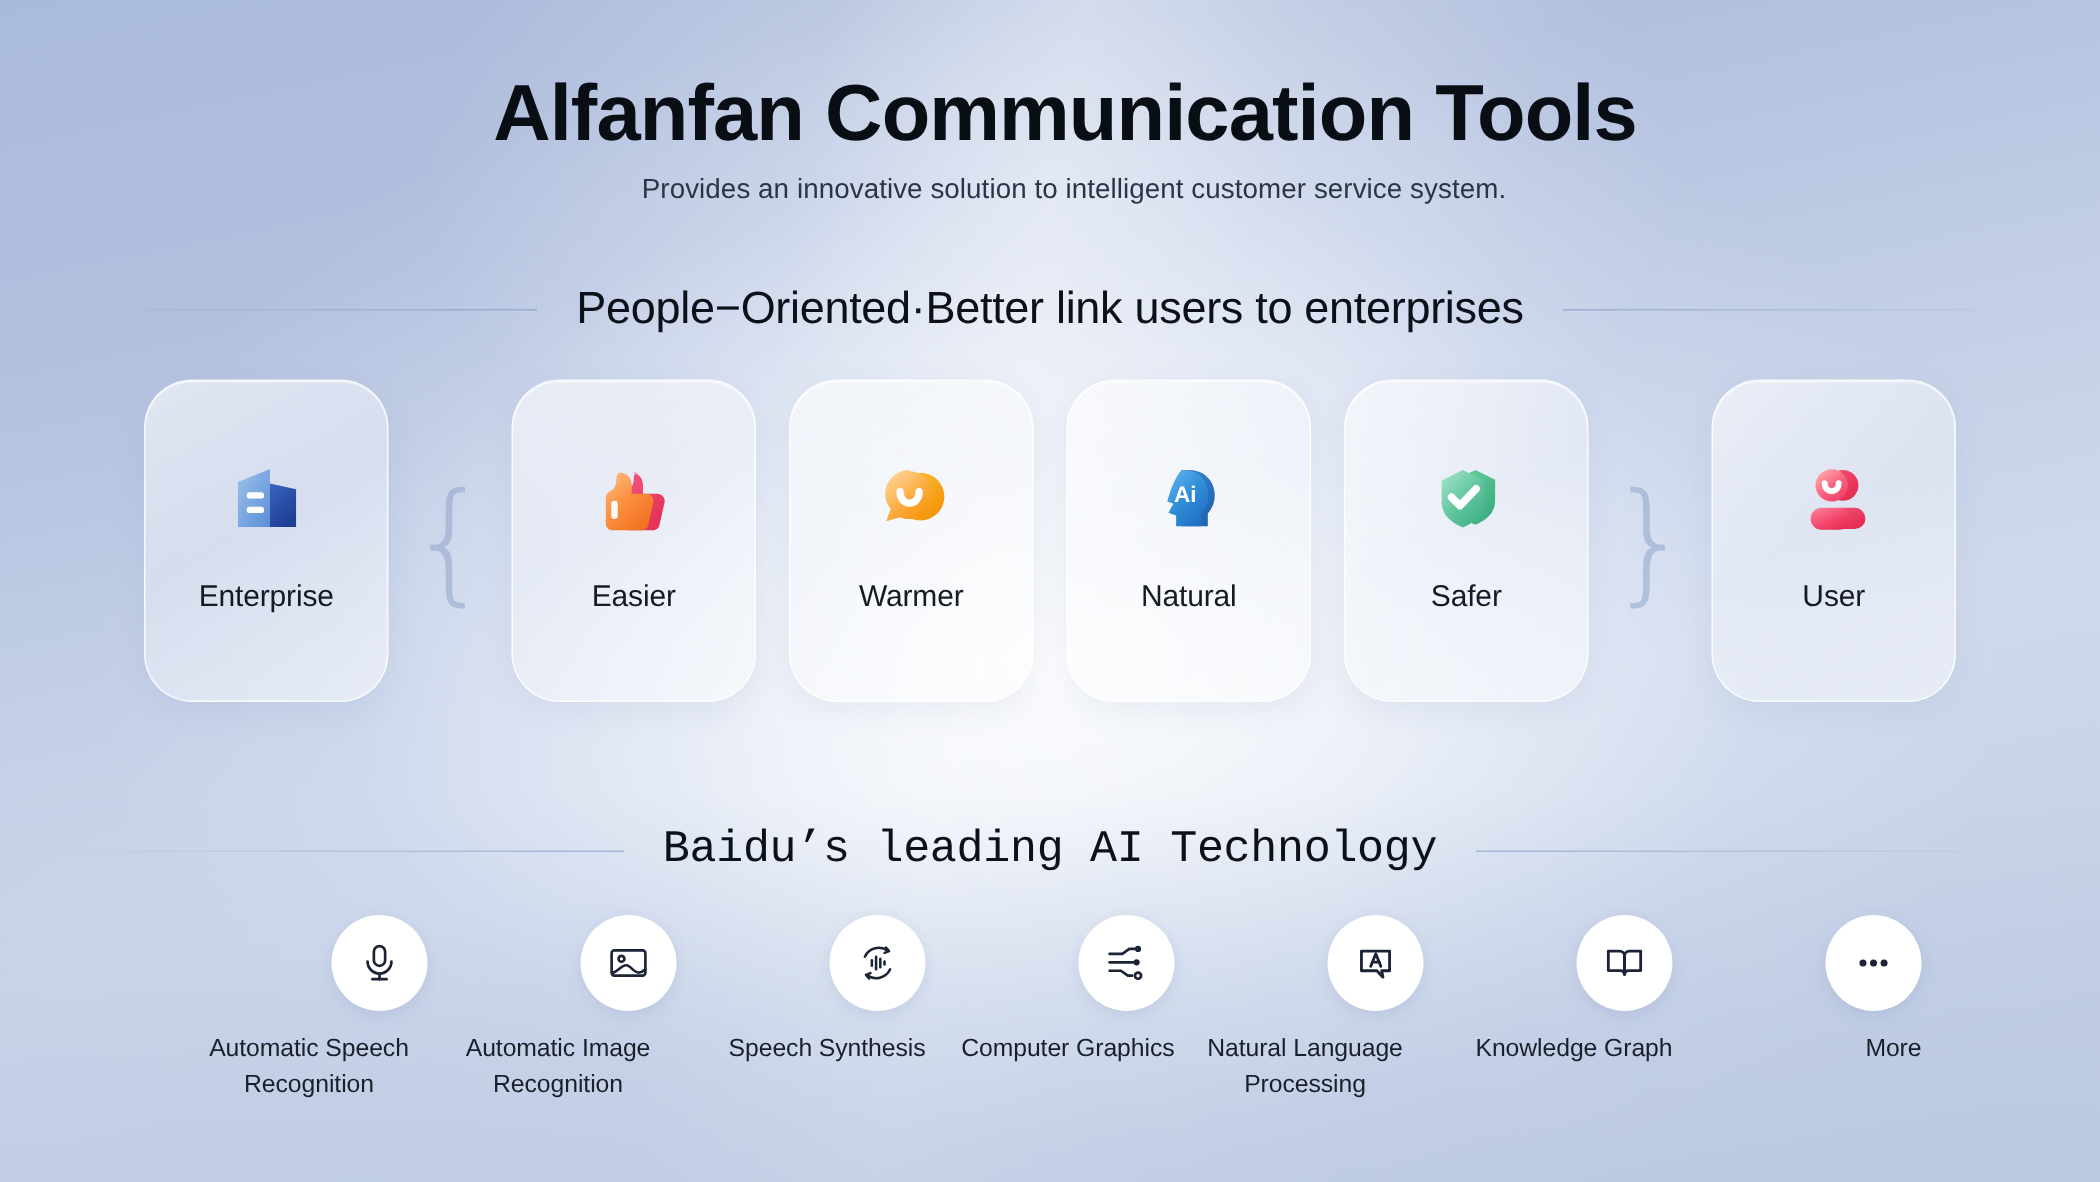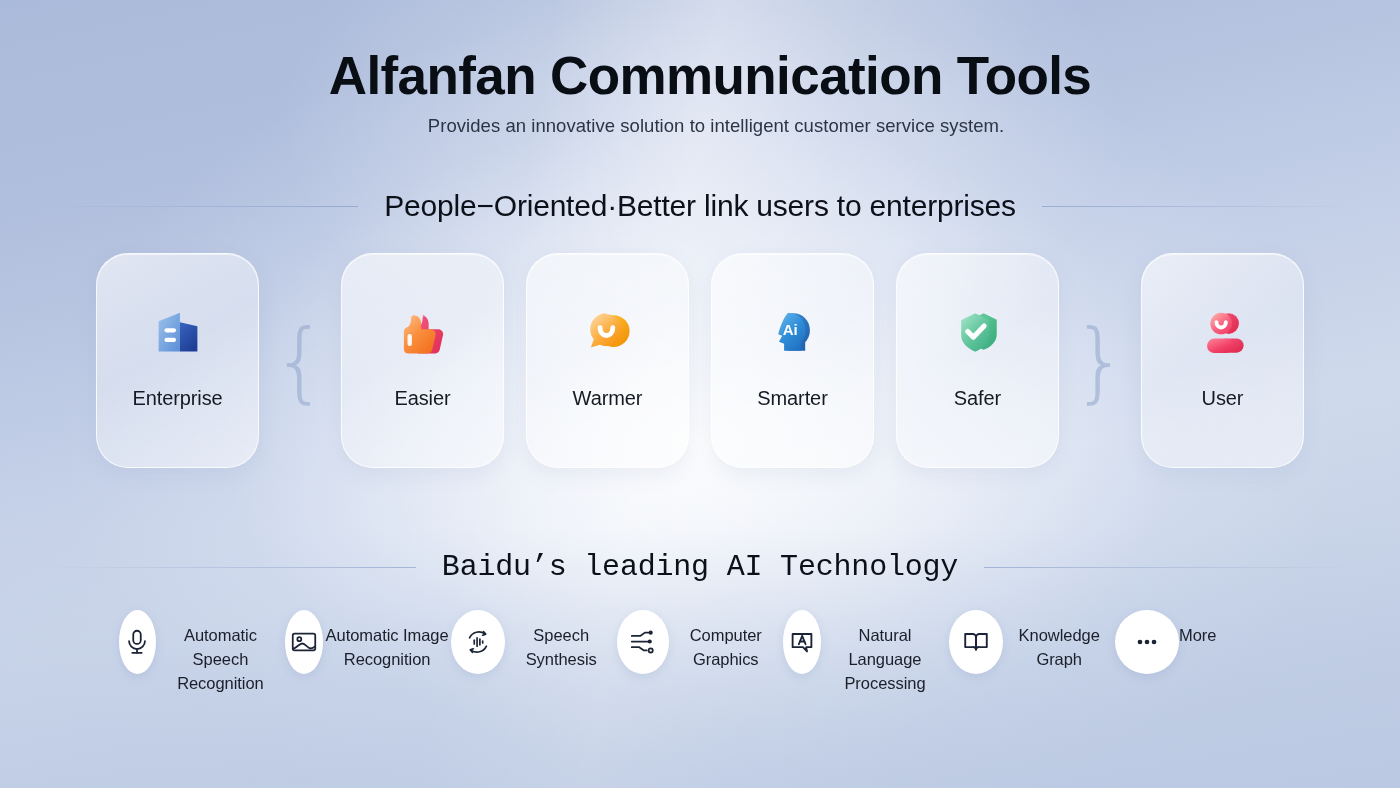--- a/index.html
+++ b/index.html
@@ -146,22 +146,22 @@
   .tech-row {
     margin: 26px auto 0;
     width: 1330px;
     display: flex;
     align-items: flex-start;
     justify-content: center;
   }
   .tech {
     width: 166px;
     display: flex;
-    flex-direction: row;
-    align-items: flex-start;
+    flex-direction: column;
+    align-items: flex-end;
   }
   .tech .bubble {
     width: 64px;
     height: 64px;
     border-radius: 50%;
     background: #ffffff;
     box-shadow: 0 3px 10px rgba(110,132,175,0.18);
     display: flex;
     align-items: center;
     justify-content: center;
@@ -280,21 +280,21 @@
               <stop offset="0" stop-color="#63b4ec"></stop>
                 <stop offset="0.5" stop-color="#2f8ed8"></stop>
                 <stop offset="1" stop-color="#1f6ec0"></stop>
             </linearGradient>
           </defs>
           <path d="M32 12 c10.5 0 18 8 18 18 c0 6-2.5 10-5 13 l0 9 l-19 0 l0-40 Z" fill="url(#gHeadBack)"></path>
           <path d="M28 12 c10.5 0 17.5 8.2 17.5 18 c0 6.4-2.8 10.3-5.2 13.1 l0 8.9 l-17.8 0 l0-7.5 l-5.5-2 l3.5-6.5 l-4.2-1.6 c0 0 1.4-6.8 4.2-12.6 c2.6-5.4 4.6-9.8 7.5-9.8 Z" fill="url(#gHeadFront)"></path>
           <text x="29" y="35" font-family="'Liberation Sans', sans-serif" font-size="16" font-weight="700" fill="#ffffff" text-anchor="middle">Ai</text>
         </svg>
       </div>
-      <div class="card-label">Smarter</div>
+      <div class="card-label">Natural</div>
     </div>
 
     <div class="gap-sm"></div>
 
     <div class="card">
       <div class="icon-slot">
         <svg width="60" height="60" viewBox="0 0 64 64">
           <defs>
             <linearGradient id="gShB" x1="0" y1="0" x2="1" y2="1">
               <stop offset="0" stop-color="#6fd3a4"></stop>

